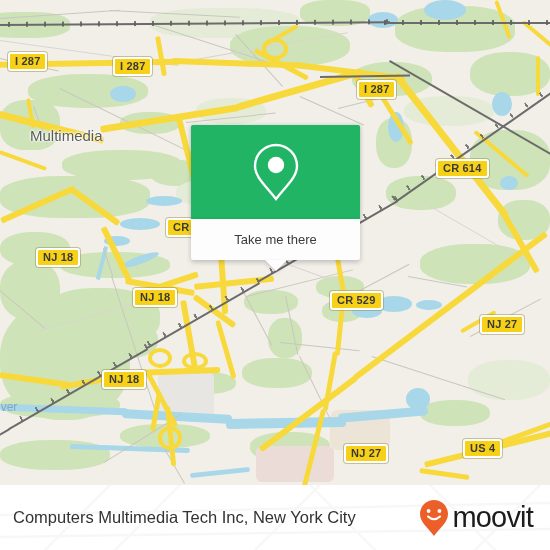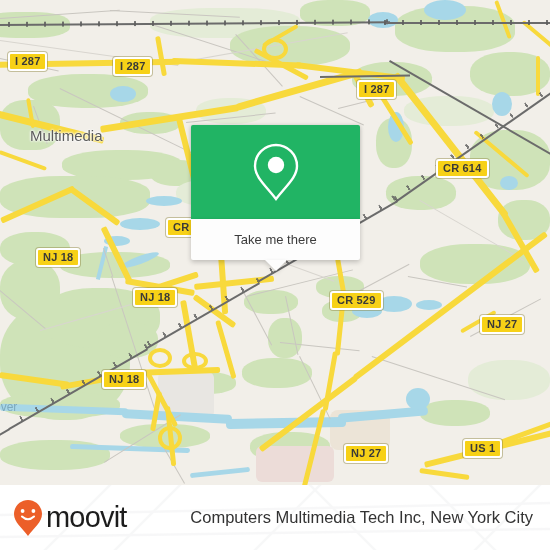--- a/index.html
+++ b/index.html
@@ -301,21 +301,21 @@
       <div class="shield" style="left:113px;top:57px;">I 287</div>
       <div class="shield" style="left:357px;top:80px;">I 287</div>
       <div class="shield" style="left:436px;top:159px;">CR 614</div>
       <div class="shield" style="left:166px;top:218px;">CR 6</div>
       <div class="shield" style="left:36px;top:248px;">NJ 18</div>
       <div class="shield" style="left:133px;top:288px;">NJ 18</div>
       <div class="shield" style="left:102px;top:370px;">NJ 18</div>
       <div class="shield" style="left:330px;top:279px;margin-top:12px;">CR 529</div>
       <div class="shield" style="left:480px;top:315px;">NJ 27</div>
       <div class="shield" style="left:344px;top:444px;">NJ 27</div>
-      <div class="shield" style="left:463px;top:439px;">US 1</div>
+      <div class="shield" style="left:463px;top:439px;">US 4</div>
     </div>
 
     <div id="popup">
       <div id="popup-head">
         <svg width="50" height="62" viewBox="0 0 50 62">
           <path d="M25 4 C13.4 4 4 13.4 4 25 C4 36 14 44 25 58 C36 44 46 36 46 25 C46 13.4 36.6 4 25 4 Z" fill="none" stroke="#ffffff" stroke-width="2.4"></path>
           <circle cx="25" cy="24" r="8.2" fill="#ffffff"></circle>
         </svg>
       </div>
       <div id="popup-foot">
@@ -332,25 +332,25 @@
         <path d="M40 70 L120 -10"></path>
           <path d="M110 70 L190 -10"></path>
         <path d="M250 70 L330 -10"></path>
           <path d="M300 -10 L380 70"></path>
         <path d="M420 -10 L500 70"></path>
           <path d="M470 70 L550 -10"></path>
         <path d="M0 30 L550 18"></path>
           <path d="M0 52 L550 44"></path>
       </g>
     </svg>
+    <div id="footer-title">Computers Multimedia Tech Inc, New York City</div>
     <div id="brand">
       <svg width="30" height="38" viewBox="0 0 30 38">
         <path d="M15 1 C7.3 1 1 7.3 1 15 C1 23.5 9 28.5 15 37 C21 28.5 29 23.5 29 15 C29 7.3 22.7 1 15 1 Z" fill="#ec5f29"></path>
         <circle cx="9.6" cy="12" r="1.9" fill="#ffffff"></circle>
         <circle cx="20.4" cy="12" r="1.9" fill="#ffffff"></circle>
         <path d="M9 17.5 Q15 23 21 17.5" stroke="#ffffff" stroke-width="2.1" fill="none" stroke-linecap="round"></path>
       </svg>
       <span id="brand-name">moovit</span>
     </div>
-    <div id="footer-title">Computers Multimedia Tech Inc, New York City</div>
   </div>
 
 </div>
 
 </body></html>

